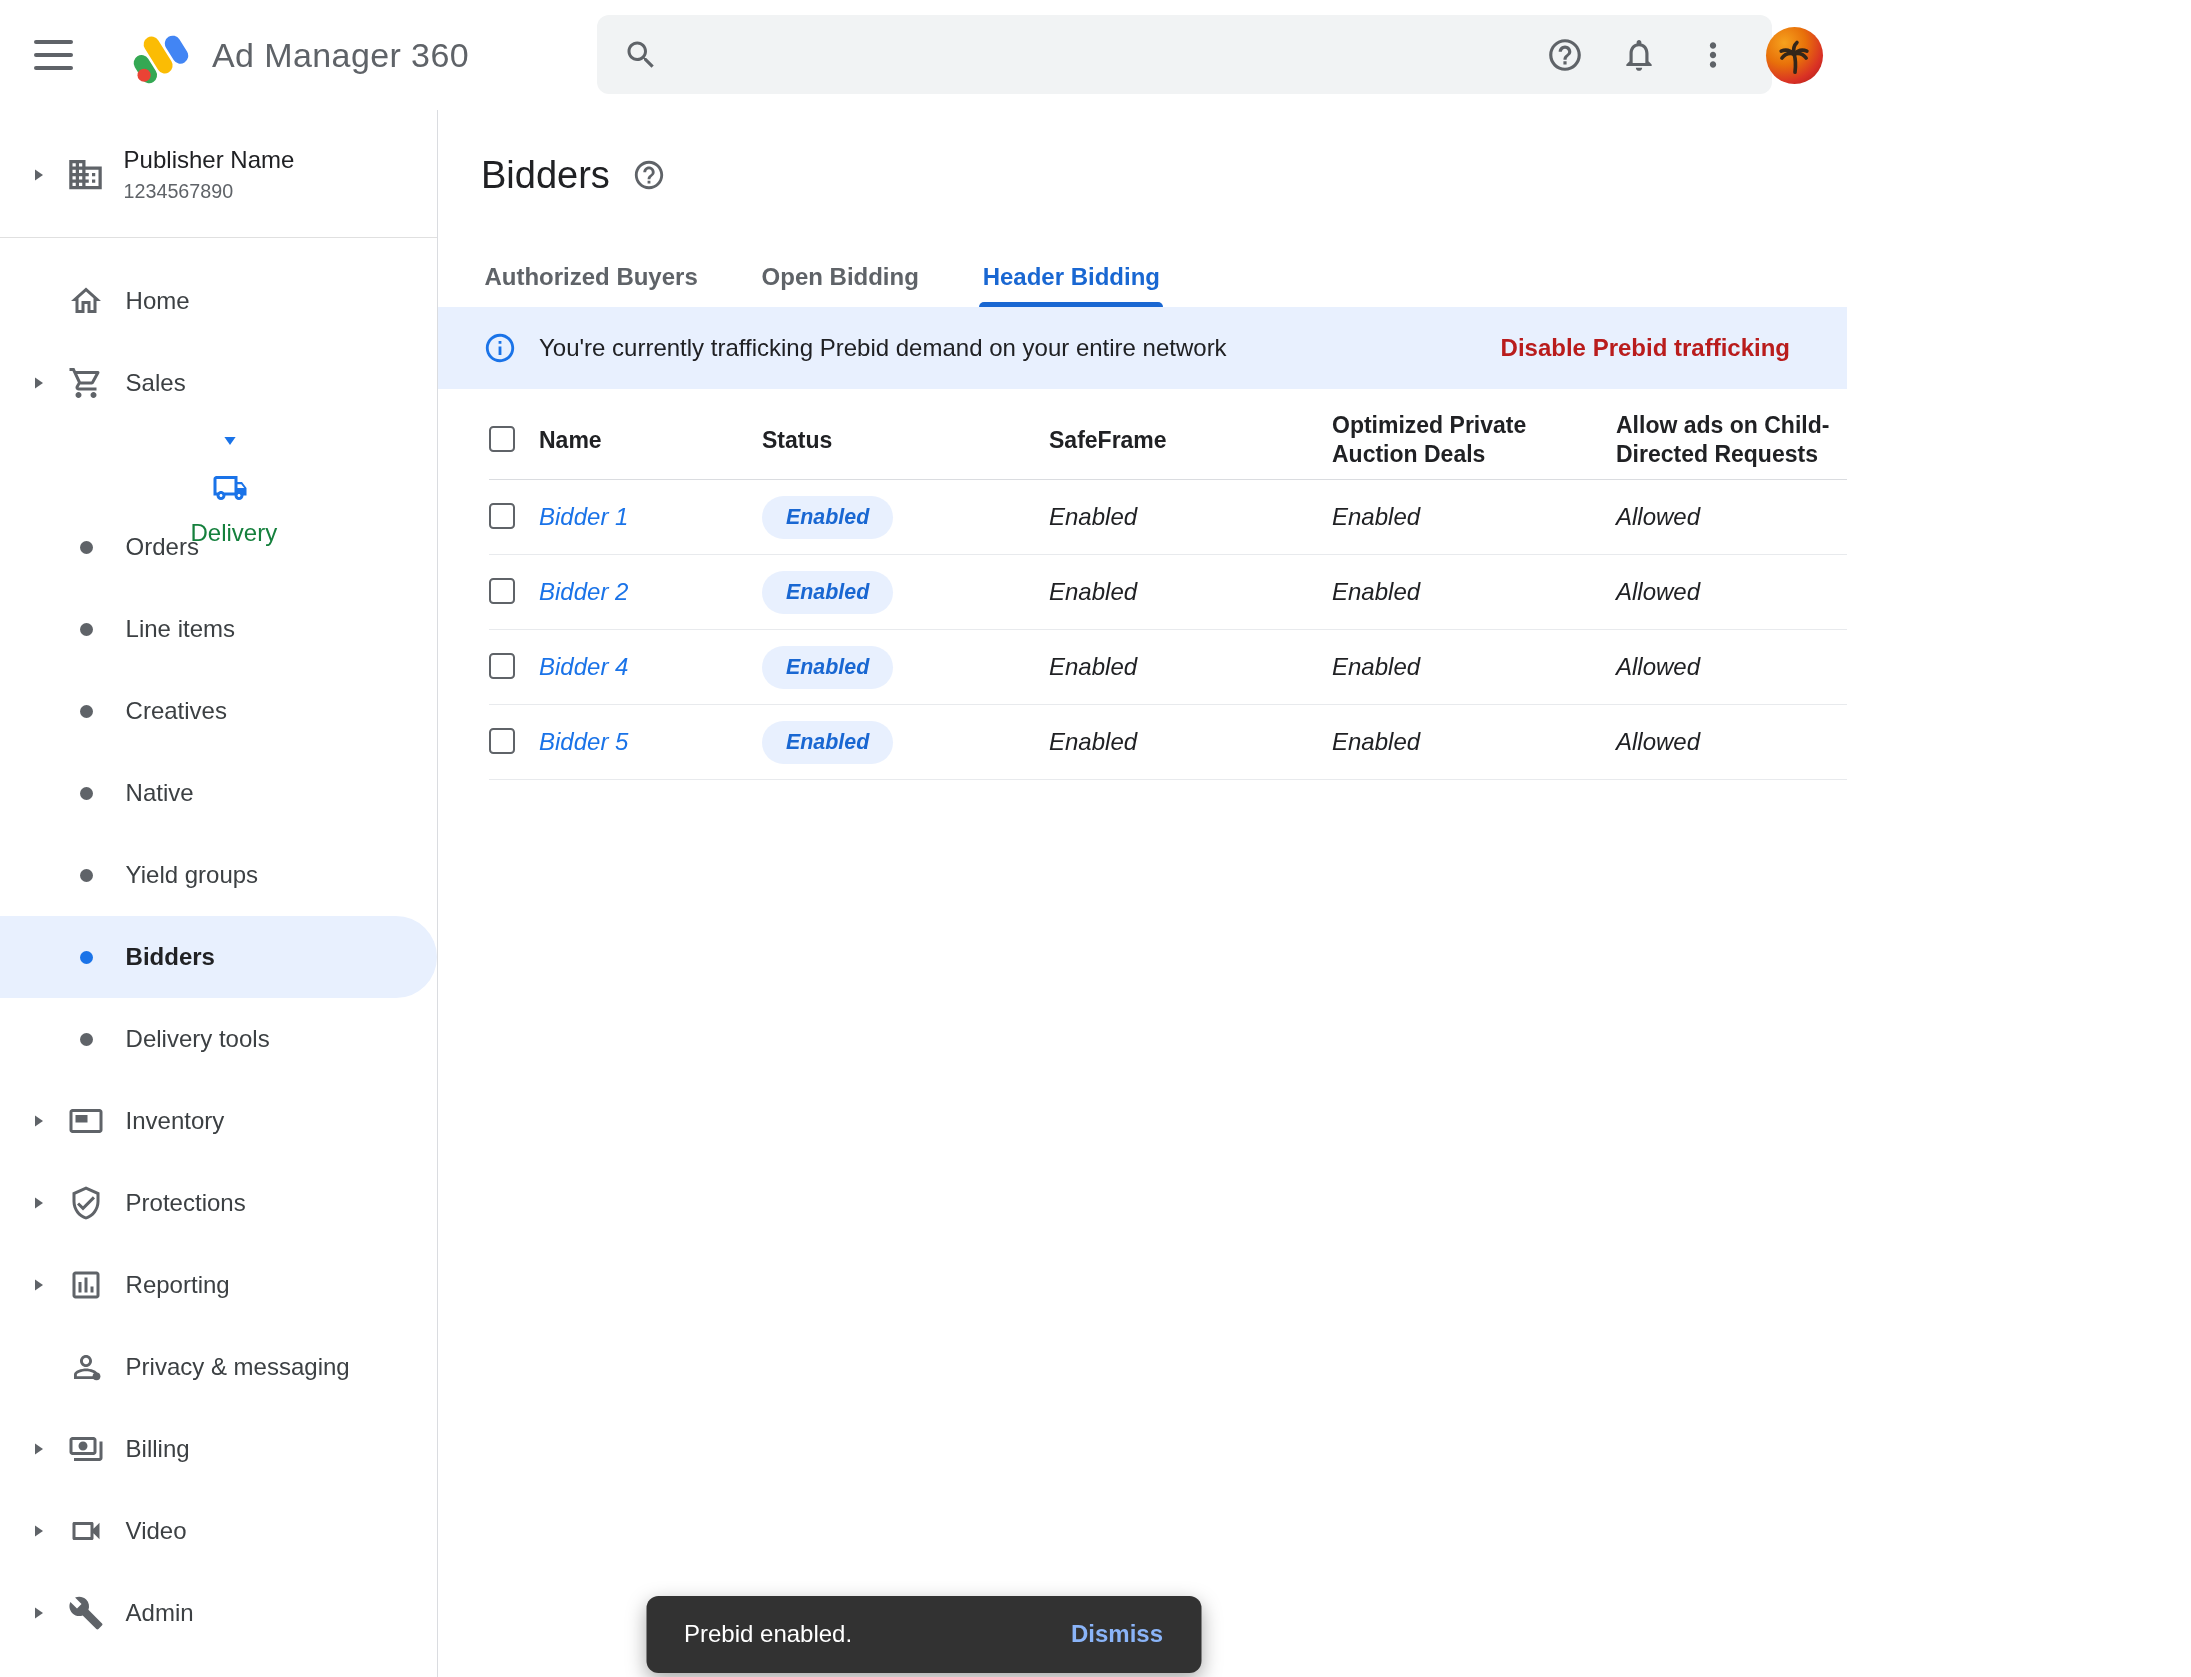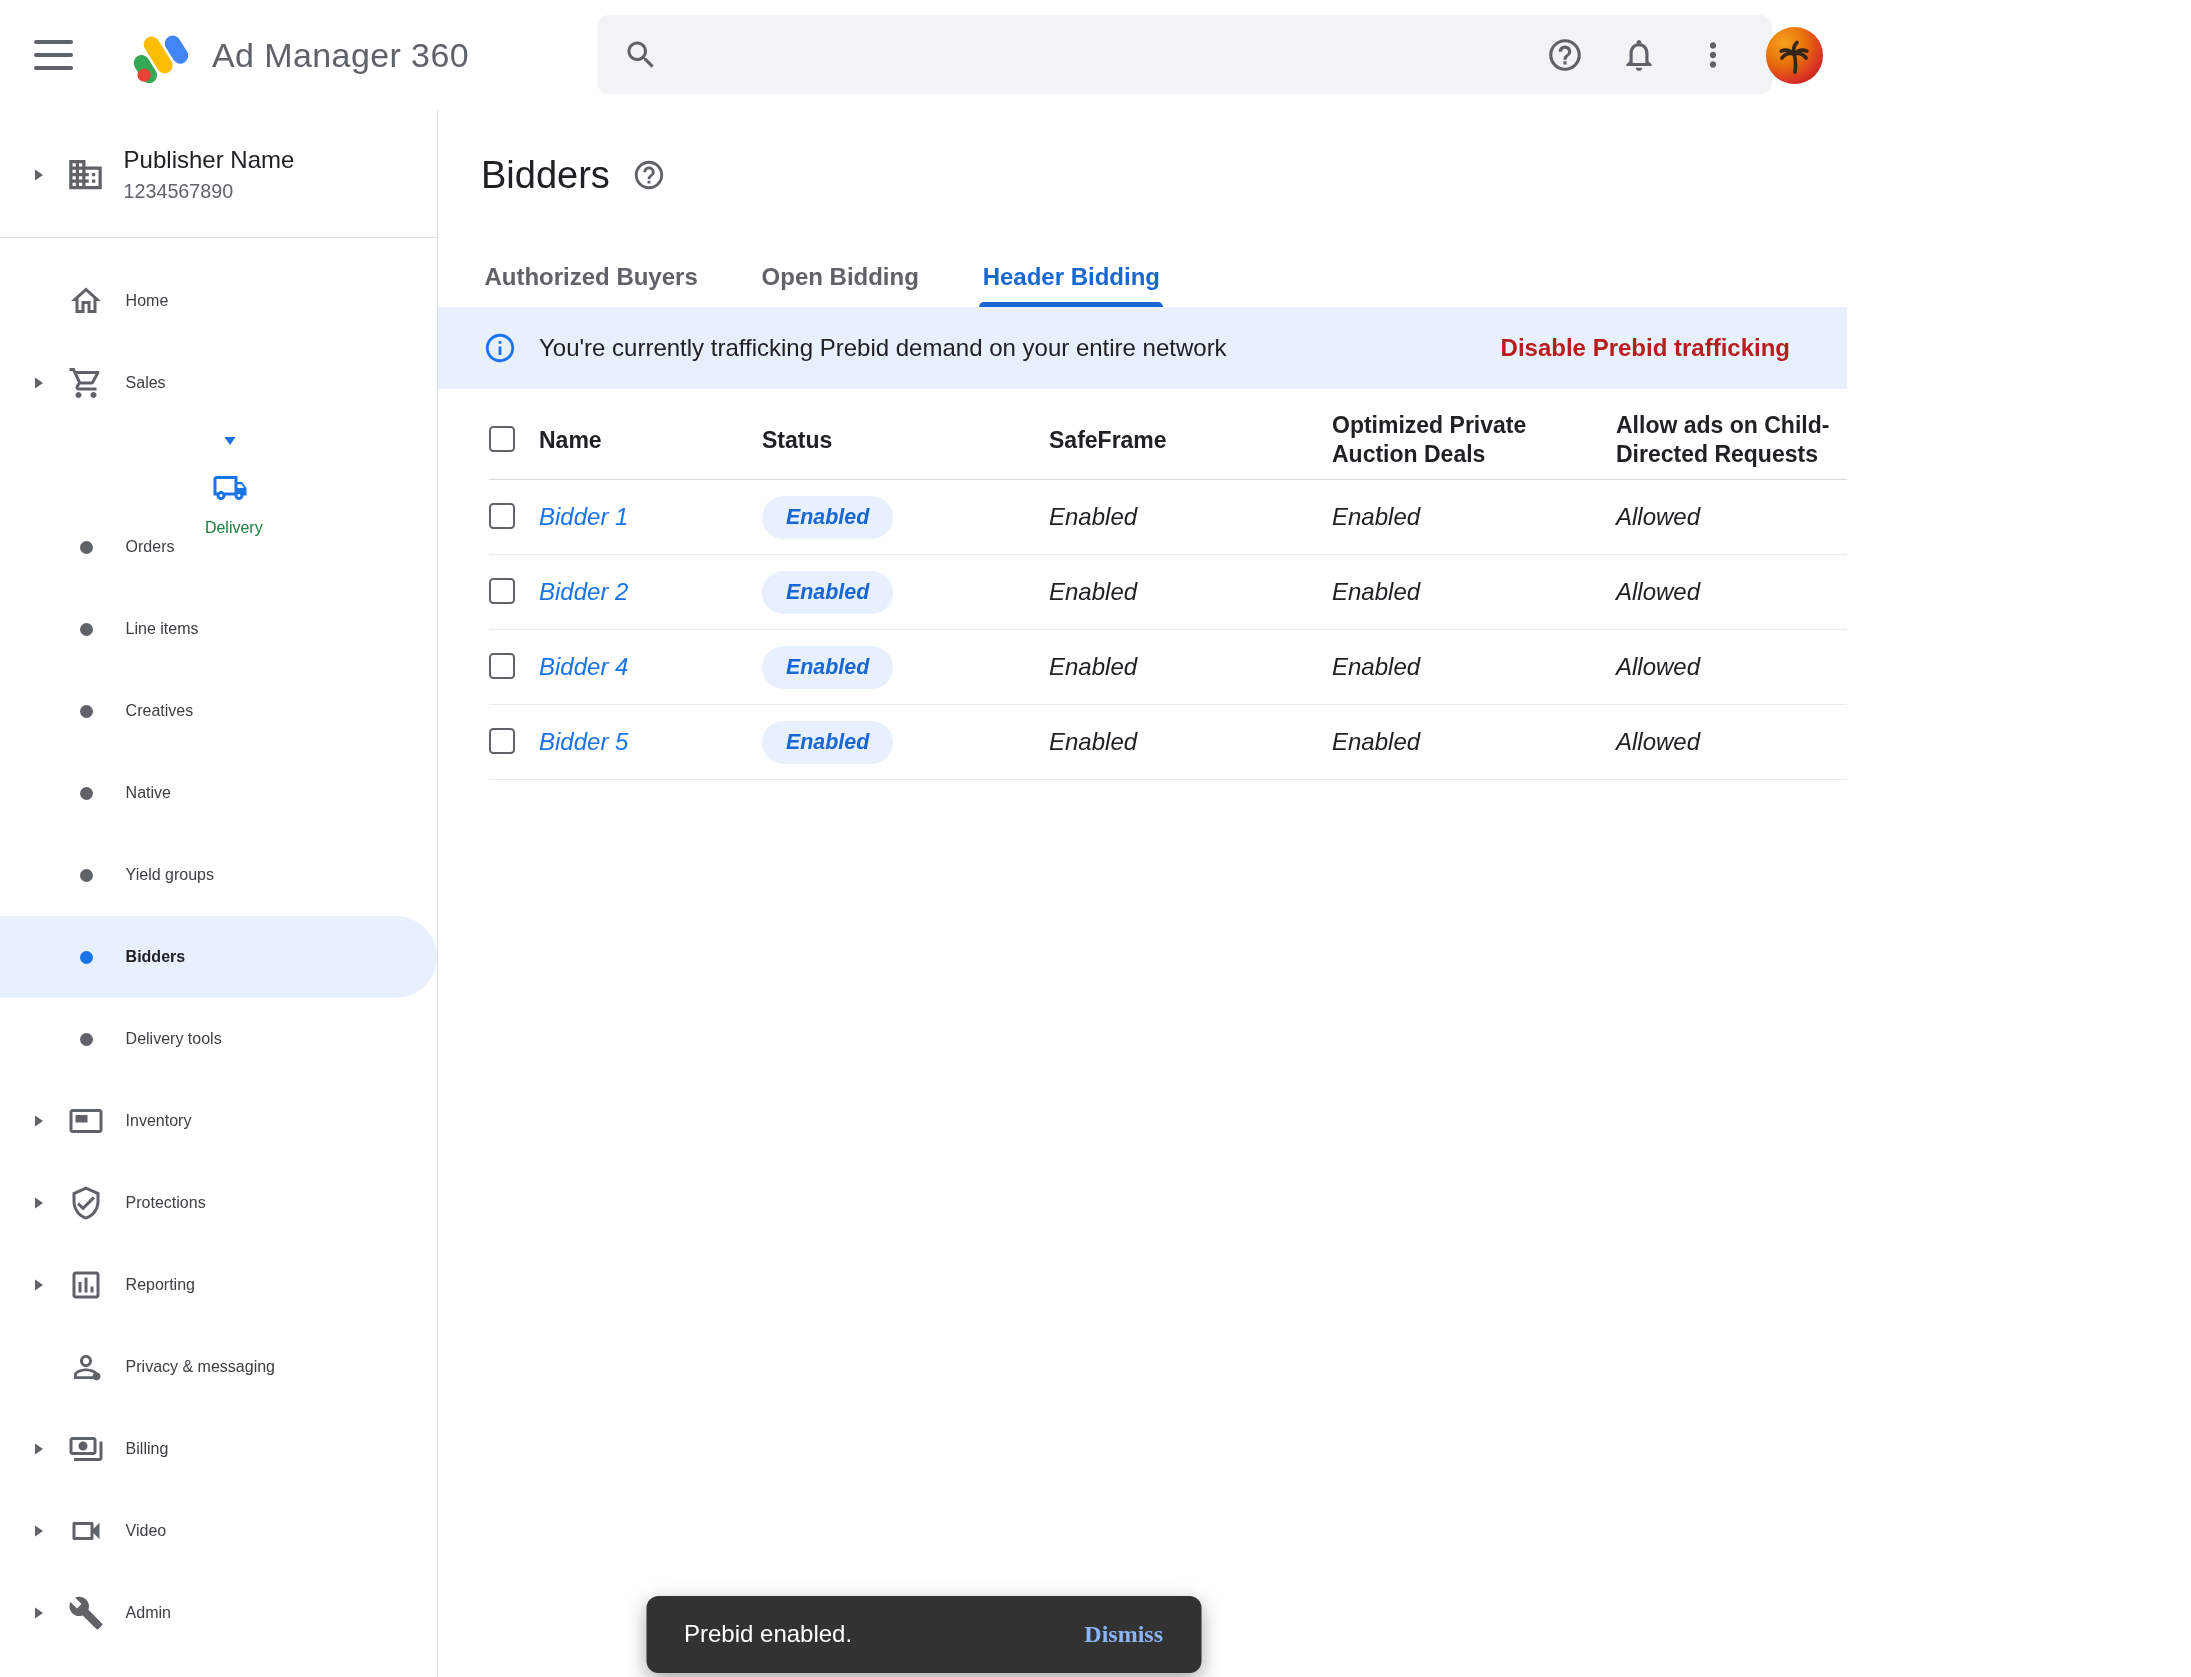--- a/index.html
+++ b/index.html
@@ -33,21 +33,21 @@
   .caret { width:33px; display:flex; align-items:center; justify-content:center; flex:0 0 33px; }
   .caret-right { width:0; height:0; border-top:7.7px solid transparent; border-bottom:7.7px solid transparent; border-left:10.3px solid #5f6368; }
   .caret-down-blue { width:0; height:0; border-left:7.7px solid transparent; border-right:7.7px solid transparent; border-top:10.3px solid #1a73e8; }
   .pub-icon { width:60px; display:flex; align-items:center; justify-content:center; }
   .pub-icon svg { width:39px; height:39px; fill:#5f6368; }
   .pub-text { margin-left:8.6px; }
   .pub-name { font-size:24px; color:#202124; }
   .pub-id { font-size:19.7px; color:#5f6368; margin-top:6px; }
 
   .nav { padding-top:22px; }
-  .nav-item { height:82px; display:flex; align-items:center; padding-left:22px; font-size:16px; color:#3c4043; cursor:pointer; }
+  .nav-item { height:82px; display:flex; align-items:center; padding-left:22px; font-size:24px; color:#3c4043; cursor:pointer; }
   .nicon { width:62px; flex:0 0 62px; display:flex; align-items:center; justify-content:center; }
   .nicon svg { width:36px; height:36px; fill:#5f6368; }
   .nav-label { margin-left:8.6px; white-space:nowrap; }
   .bullet { width:13px; height:13px; border-radius:50%; background:#5f6368; }
   .nav-item.section-active { color:#15803d;flex-direction:column; }
   .nav-item.section-active .nicon svg { fill:#1a73e8; }
   .nav-item.selected { background:#e8f0fe; border-radius:0 41px 41px 0; font-weight:bold; color:#202124; }
   .nav-item.selected .bullet { background:#1a73e8; }
 
   
@@ -76,21 +76,21 @@
   .td { font-size:24px; color:#202124;font-style:italic; }
   .cb { width:26px; height:26px; border:2.6px solid #5f6368; border-radius:4.3px; display:inline-block; cursor:pointer; }
   .name-link { color:#1a73e8; cursor:pointer; text-decoration:none; }
   .pill { display:inline-block; background:#e8f0fe; color:#1967d2; font-weight:bold; font-size:21.4px; padding:9.4px 24px; border-radius:855px; }
 
   
   .toast { position:absolute; left:50%; transform:translateX(-50%); bottom:5.1px; width:555px; height:77px;
     background:#323232; border-radius:12px; display:flex; align-items:center; justify-content:space-between;
     padding:0 38px; box-shadow:0 6.8px 20.5px rgba(0,0,0,.35); }
   .toast-msg { color:#ffffff; font-size:24px; }
-  .toast-action { color:#8ab4f8; font-size:24px; font-weight:bold; cursor:pointer;font-family:Liberation Serif, serif; }
+  .toast-action { color:#8ab4f8; font-size:24px; font-weight:bold; cursor:pointer; }
 </style>
 </head>
 <body>
 
 <div class="app">
 
   <div class="topbar">
     <div class="menu-btn">
         <span></span>
         <span></span>

